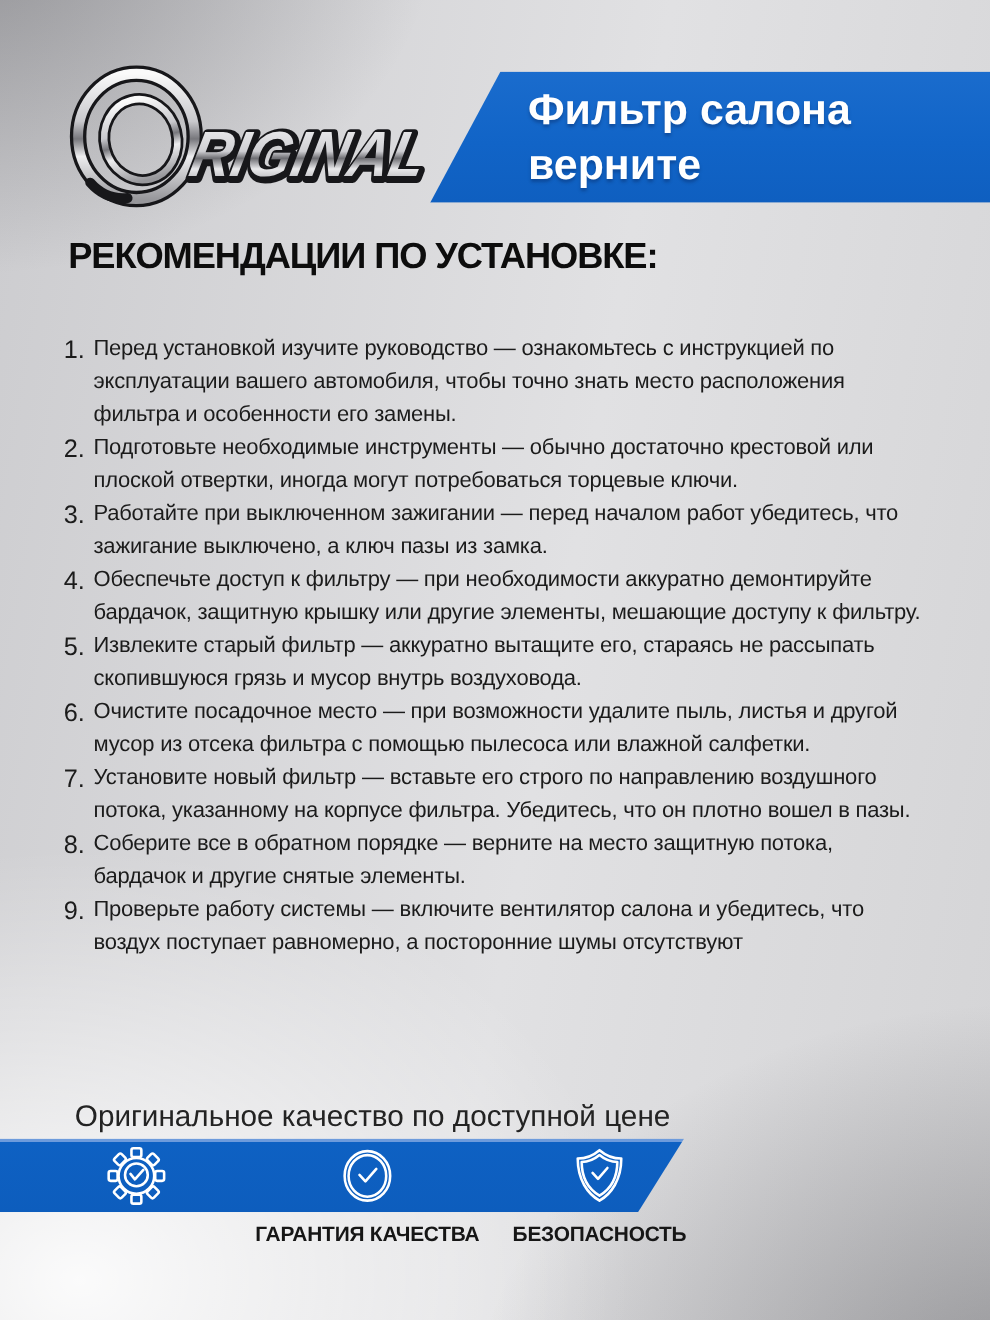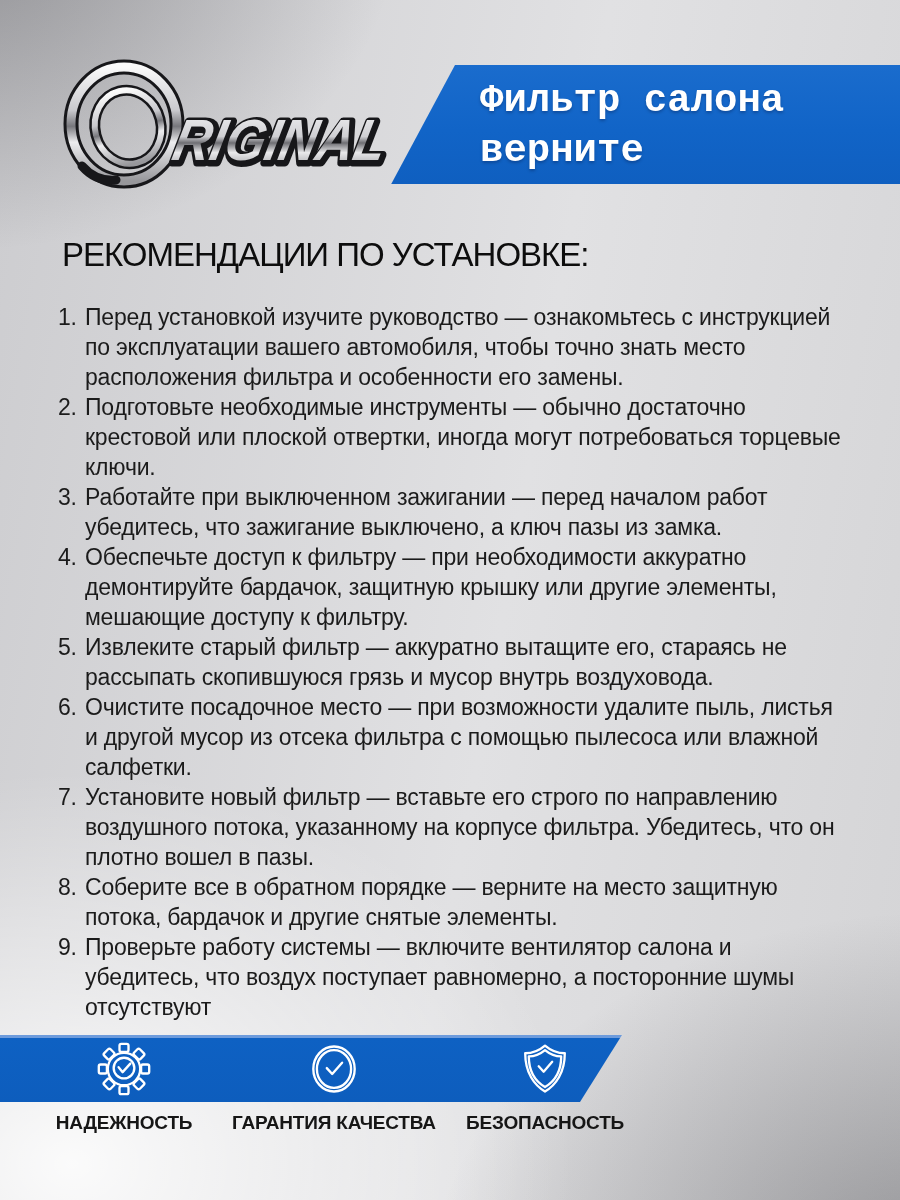--- a/index.html
+++ b/index.html
@@ -15,46 +15,45 @@
       linear-gradient(100deg, #cccccf 0%, #e1e1e3 55%, #d4d4d6 100%);
   }
 
   
   .logo-svg { position:absolute; left:62px; top:58px; width:335px; height:138px; }
 
   .banner {
     position:absolute; left:388px; top:65px; width:512px; height:119px;
     clip-path: polygon(67px 0, 512px 0, 512px 125px, 0 125px);
     background: linear-gradient(180deg, #1a6ccd 0%, #1164c7 55%, #0f5fc0 100%);
-    font-family: Liberation Mono, monospace;
   }
   .banner-text {
     position:absolute; left:92px; top:11px;
     color:#ffffff; font-weight:bold; font-size:39px; line-height:50px;
     letter-spacing:0;
     text-shadow: 0 2px 3px rgba(0,0,30,.25);
   }
 
   
   .rec-title {
-    position:absolute; left:62px; top:236px;
-    font-weight:normal; font-size:33px; letter-spacing:-1px; color:#0d0d0d;
+    position:absolute; left:62px; top:214px;
+    font-weight:bold; font-size:33px; letter-spacing:-1px; color:#0d0d0d;
   }
   .rec-list {
     position:absolute; left:58px; top:302px; width:786px;
     list-style:none;
   }
   .rec-item { display:flex; align-items:flex-start; }
   .rec-num {
     flex:0 0 27px; text-align:left;
     font-size:23px; line-height:30px; color:#1b1b1b; letter-spacing:-0.2px;
   }
   .rec-text {
     flex:1 1 auto;
-    font-size:23px; line-height:30px; color:#1b1b1b; letter-spacing:-0.2px;
+    font-size:20px; line-height:30px; color:#1b1b1b; letter-spacing:-0.2px;
   }
 
   
   .tagline {
     position:absolute; left:68px; top:1000px;
     font-size:27px; color:#232323; letter-spacing:0;
   }
 
   
   .footer-band {
@@ -159,20 +158,21 @@
     <li class="rec-item">
       <span class="rec-num">8.</span>
       <span class="rec-text">Соберите все в обратном порядке — верните на место защитную потока, бардачок и другие снятые элементы.</span>
     </li>
     <li class="rec-item">
       <span class="rec-num">9.</span>
       <span class="rec-text">Проверьте работу системы — включите вентилятор салона и убедитесь, что воздух поступает равномерно, а посторонние шумы отсутствуют</span>
     </li>
   </ol>
 
+  <div class="tagline">Оригинальное качество по доступной цене</div>
 
   <div class="footer-band"></div>
 
   <svg class="feature-icon fi-1" viewBox="-30 -30 60 60" xmlns="http://www.w3.org/2000/svg">
     <g fill="none" stroke="#ffffff" stroke-width="2.6" stroke-linejoin="round">
       <g>
         <rect x="-5" y="-28" width="10" height="9" rx="2"></rect>
         <rect x="-5" y="19" width="10" height="9" rx="2"></rect>
         <rect x="-28" y="-5" width="9" height="10" rx="2"></rect>
         <rect x="19" y="-5" width="9" height="10" rx="2"></rect>
@@ -196,20 +196,19 @@
   </svg>
 
   <svg class="feature-icon fi-3" viewBox="-30 -30 60 60" xmlns="http://www.w3.org/2000/svg">
     <g fill="none" stroke="#ffffff" stroke-width="2.6" stroke-linejoin="round">
       <path d="M0,-26 C7,-20 15,-17.5 22,-17.5 C22,4 12,18 0,25 C-12,18 -22,4 -22,-17.5 C-15,-17.5 -7,-20 0,-26 Z"></path>
       <path d="M0,-21 C6,-16 12.5,-14 18,-14 C18,3 10,14 0,20 C-10,14 -18,3 -18,-14 C-12.5,-14 -6,-16 0,-21 Z"></path>
       <polyline points="-7,-3 -1.5,3 8,-8" stroke-linecap="round"></polyline>
     </g>
   </svg>
 
-  <div class="feature-label fl-1">НАДЕЖНОСТЬ</div>
   <div class="feature-label fl-3">БЕЗОПАСНОСТЬ</div>
   <div class="feature-label fl-2">ГАРАНТИЯ КАЧЕСТВА</div>
 
   <div class="warranty">
   </div>
 
 </div>
 
 </body></html>

